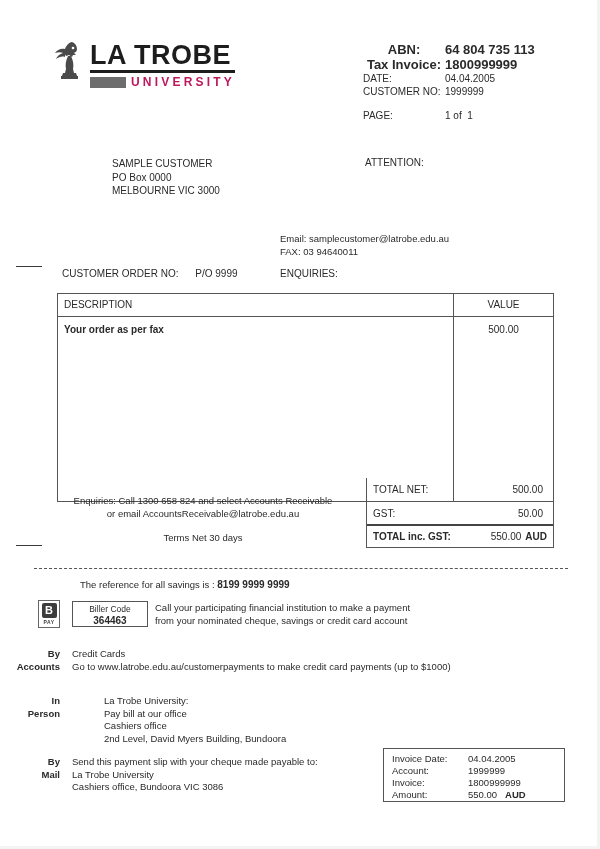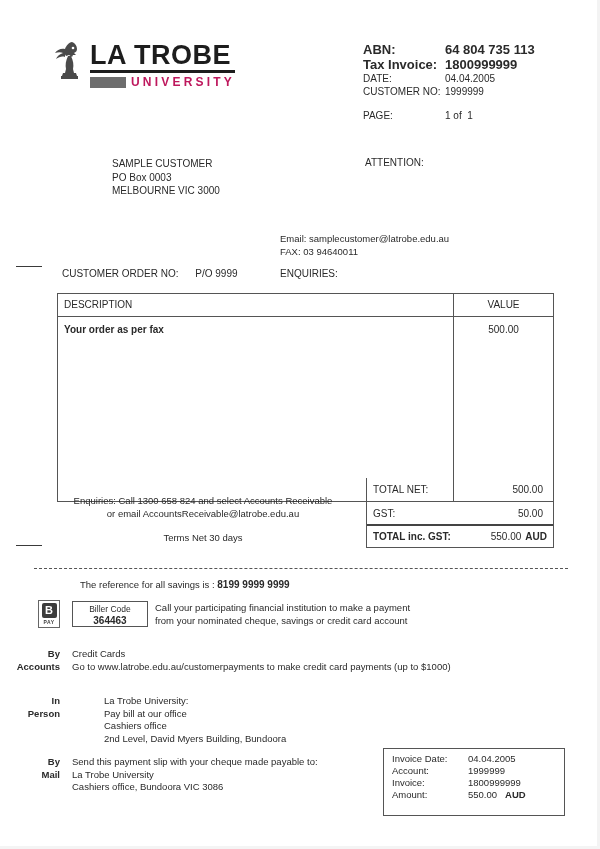--- a/index.html
+++ b/index.html
@@ -27,21 +27,21 @@
     line-height:27px;color:#1d1d1d;font-family:"Liberation Sans", sans-serif;
   }
   .wm-rule{height:3px;background:#1d1d1d;margin-top:1px;}
   .wm-bot{display:flex;align-items:center;margin-top:3px;}
   .wm-swatch{width:36px;height:11px;background:#6d6d6d;margin-right:5px;}
   .wm-uni{font-size:12px;font-weight:bold;letter-spacing:3.2px;color:#be185d;line-height:12px;}
 
   .hdr-meta{position:absolute;left:363px;top:42px;font-size:10px;line-height:13px;}
   .hdr-row{display:flex;}
   .hdr-label{width:82px;flex:none;}
-  .hdr-big .hdr-label,.hdr-big .hdr-value{font-size:13px;font-weight:bold;line-height:15px;}
+  .hdr-big .hdr-label,.hdr-big .hdr-value{font-size:13px;font-weight:bold;line-height:15px;text-align:center;}
   .hdr-value{white-space:pre;}
   .hdr-gap{height:11px;}
 
   
   .addr{position:absolute;left:112px;top:157px;font-size:10px;line-height:13.5px;}
   .attention{position:absolute;left:365px;top:157px;font-size:10px;}
 
   .contact{position:absolute;left:280px;top:232px;font-size:9.5px;line-height:13px;}
   .order-no{position:absolute;left:62px;top:268px;font-size:10px;}
   .order-no .ono-val{margin-left:14px;}
@@ -96,21 +96,21 @@
   
   .opt{position:absolute;display:flex;font-size:9.5px;line-height:12.5px;}
   .opt-key{width:62px;flex:none;font-weight:bold;text-align:right;padding-right:12px;box-sizing:border-box;}
   .opt-key div{display:block;}
   .opt-body div{display:block;}
   .opt-internet{left:10px;top:648px;}
   .opt-person{left:10px;top:695px;gap:32px;}
   .opt-mail{left:10px;top:756px;}
 
   
-  .slip{position:absolute;left:383px;top:748px;width:182px;height:68px;
+  .slip{position:absolute;left:383px;top:748px;width:182px;height:54px;
         border:1px solid #555;box-sizing:border-box;padding:4px 0 0 8px;
         font-size:9.5px;line-height:12px;}
   .slip-row{display:flex;}
   .slip-lbl{width:76px;flex:none;}
   .slip-val{flex:1;}
   .slip-cur{font-weight:bold;margin-left:8px;}
 </style>
 </head>
 <body>
 
@@ -160,21 +160,21 @@
     </div>
     <div class="hdr-gap"></div>
     <div class="hdr-row">
       <div class="hdr-label">PAGE:</div>
       <div class="hdr-value">1 of  1</div>
     </div>
   </div>
 
   <div class="addr">
     <div>SAMPLE CUSTOMER</div>
-    <div>PO Box 0003</div>
+    <div>PO Box 0000</div>
     <div>MELBOURNE VIC 3000</div>
   </div>
   <div class="attention">ATTENTION:</div>
 
   <div class="contact">
     <div>Email: samplecustomer@latrobe.edu.au</div>
     <div>FAX: 03 94640011</div>
   </div>
 
   <div class="tick" style="top:266px;"></div>

